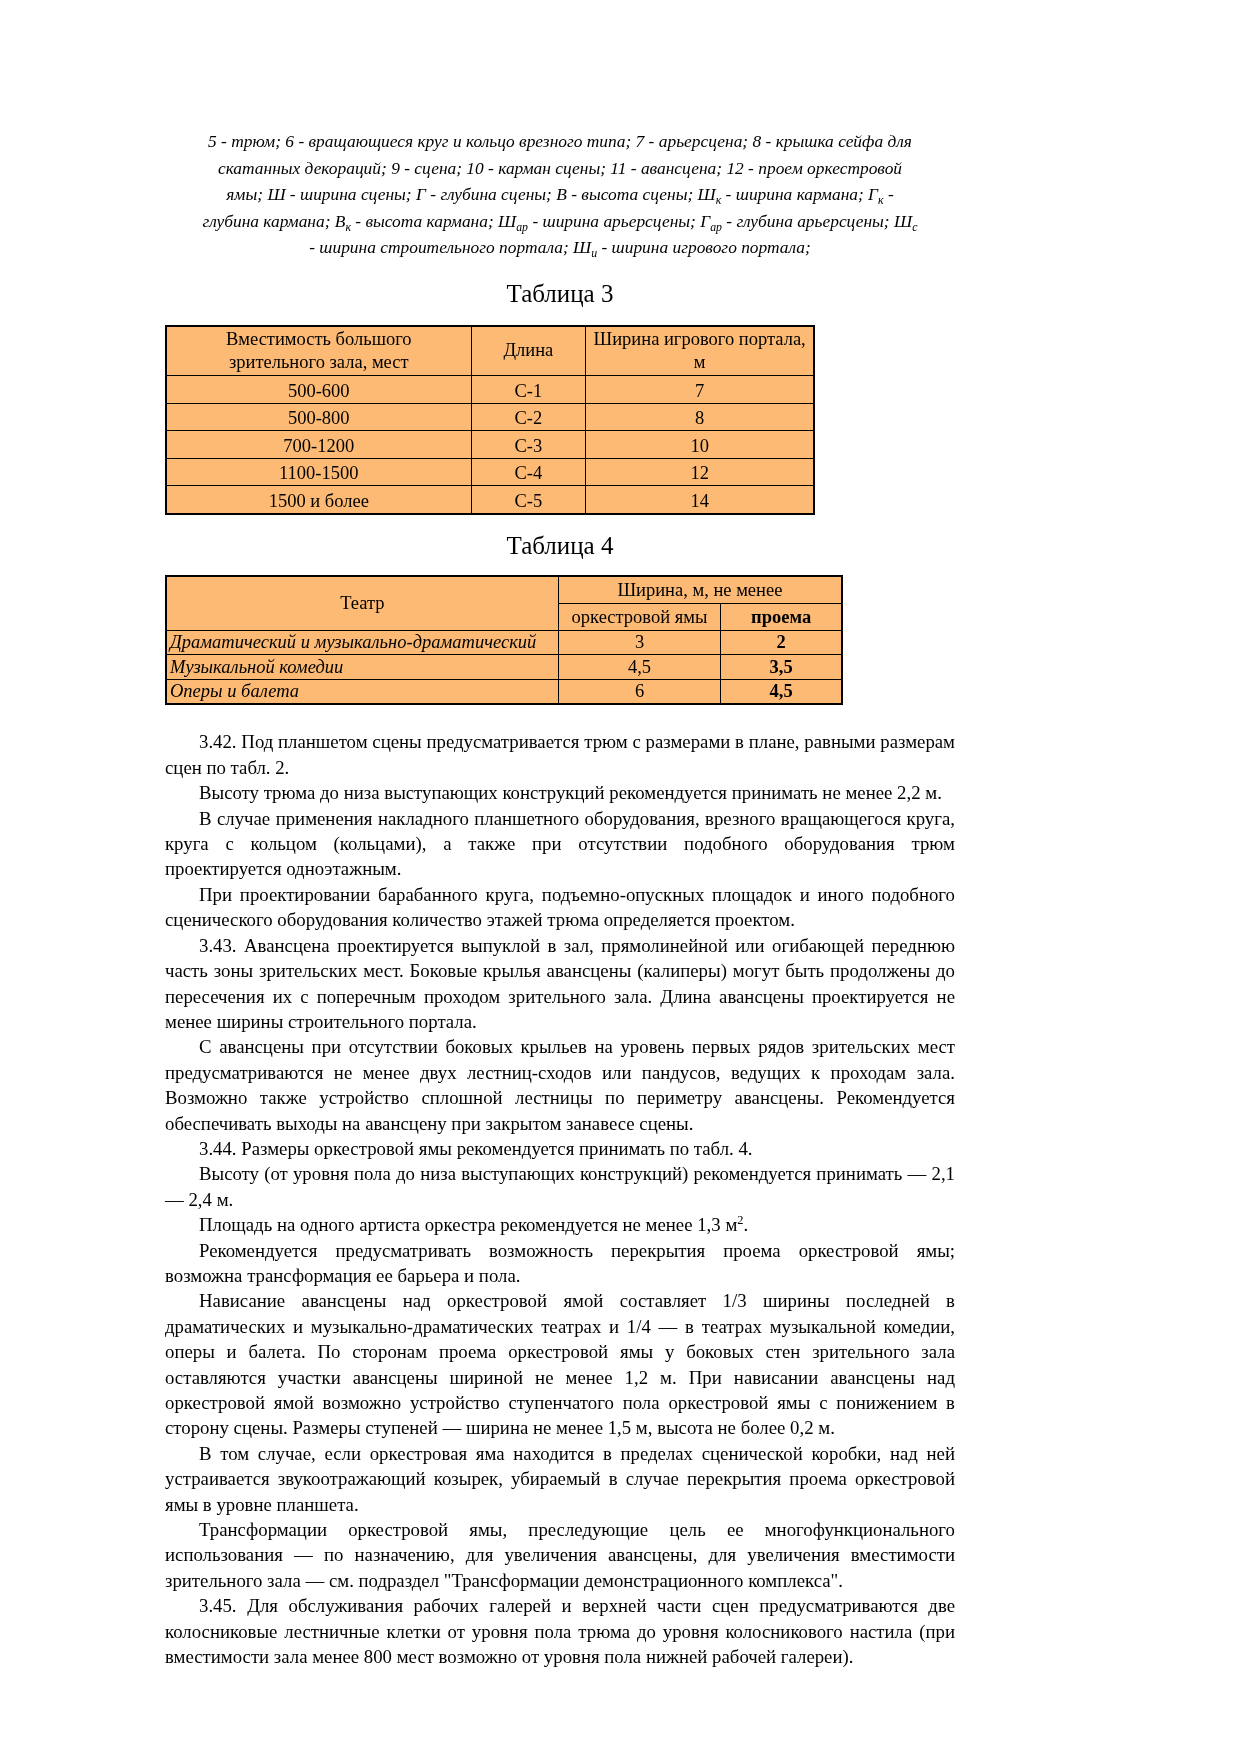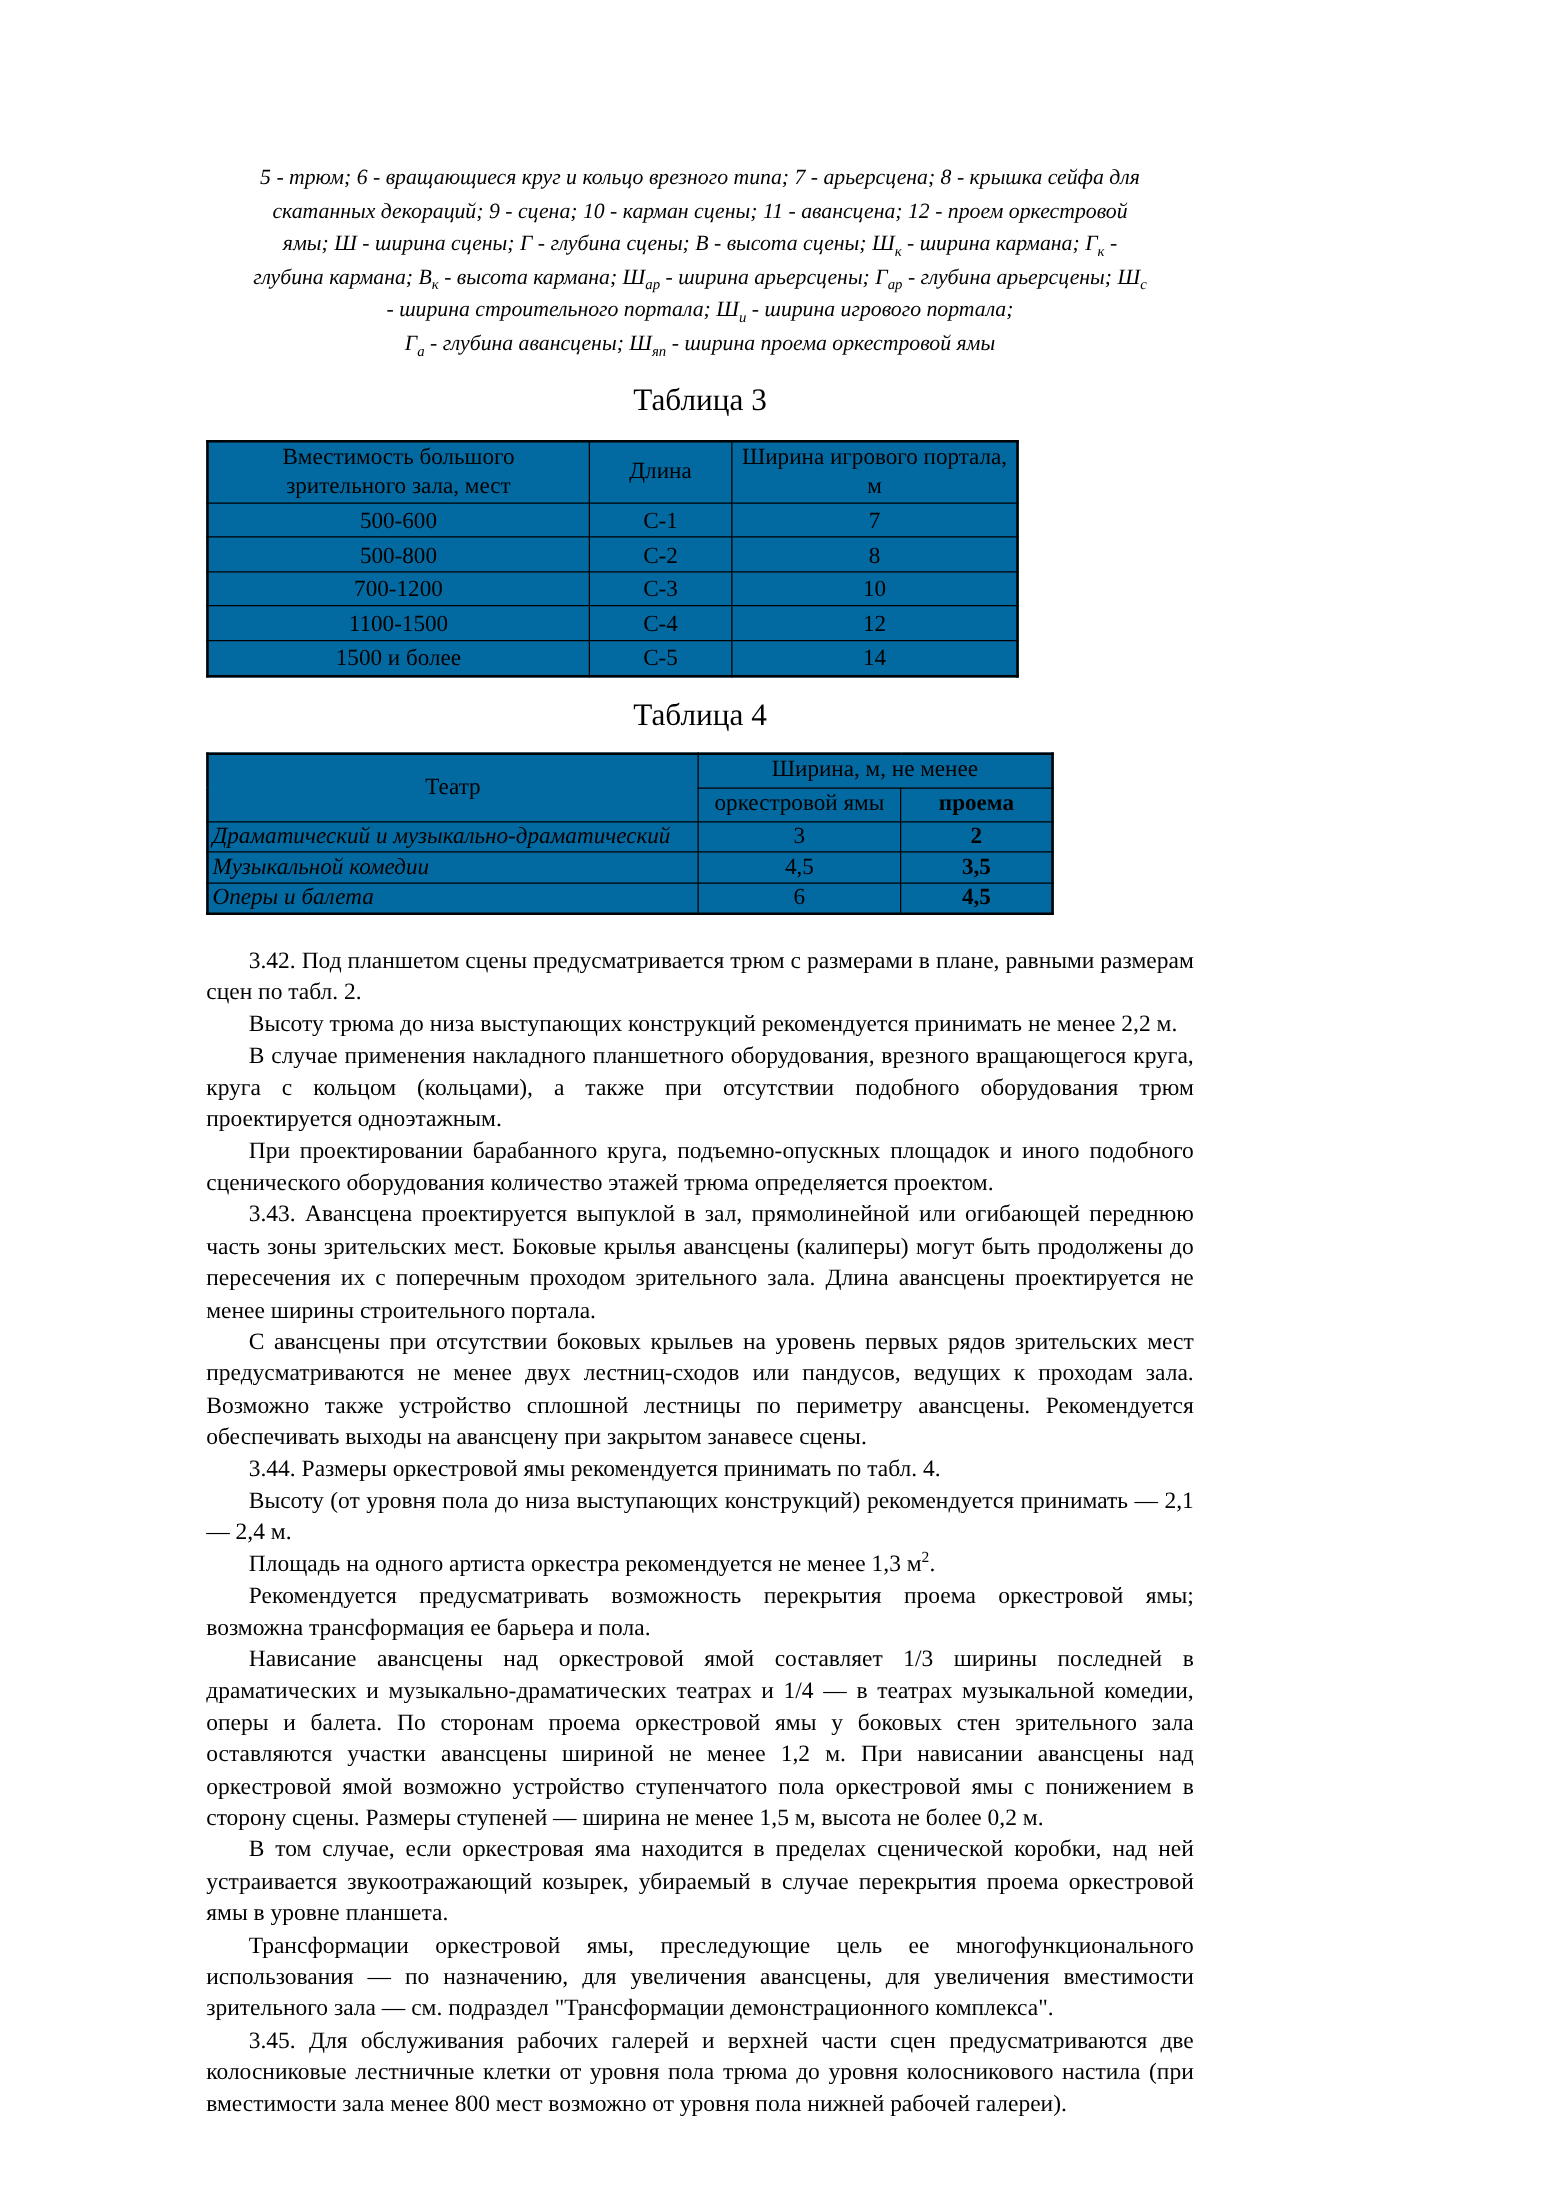--- a/index.html
+++ b/index.html
@@ -48,21 +48,21 @@
     margin: 0;
   }
   .label-t3 { margin-top: 22px; }
   .label-t4 { margin-top: 20px; }
 
   
   table {
     border-collapse: collapse;
     font-size: 18.5px;
     line-height: 22.5px;
-    background: #0369a1;
+    background: #fdba74;
   }
   table td, table th {
     border: 1px solid #000;
     font-weight: normal;
     padding: 0 4px;
     vertical-align: middle;
   }
 
   
   .t3-wrap { margin: 20px 0 0 0; }
@@ -128,21 +128,20 @@
 
 <div class="page">
   <div class="content">
 
     <div class="caption">
       <span class="ln">5 - трюм; 6 - вращающиеся круг и кольцо врезного типа; 7 - арьерсцена; 8 - крышка сейфа для</span>
       <span class="ln">скатанных декораций; 9 - сцена; 10 - карман сцены; 11 - авансцена; 12 - проем оркестровой</span>
       <span class="ln">ямы; Ш - ширина сцены; Г - глубина сцены; В - высота сцены; Ш<sub>к</sub> - ширина кармана; Г<sub>к</sub> -</span>
       <span class="ln">глубина кармана; В<sub>к</sub> - высота кармана; Ш<sub>ар</sub> - ширина арьерсцены; Г<sub>ар</sub> - глубина арьерсцены; Ш<sub>с</sub></span>
       <span class="ln">- ширина строительного портала; Ш<sub>и</sub> - ширина игрового портала;</span>
-      <span class="ln">Г<sub>а</sub> - глубина авансцены; Ш<sub>яп</sub> - ширина проема оркестровой ямы</span>
     </div>
 
     <p class="table-label label-t3">Таблица 3</p>
 
     <div class="t3-wrap">
       <table class="t3">
         <thead>
           <tr>
             <th class="c1">
               <span>Вместимость большого</span><br>

